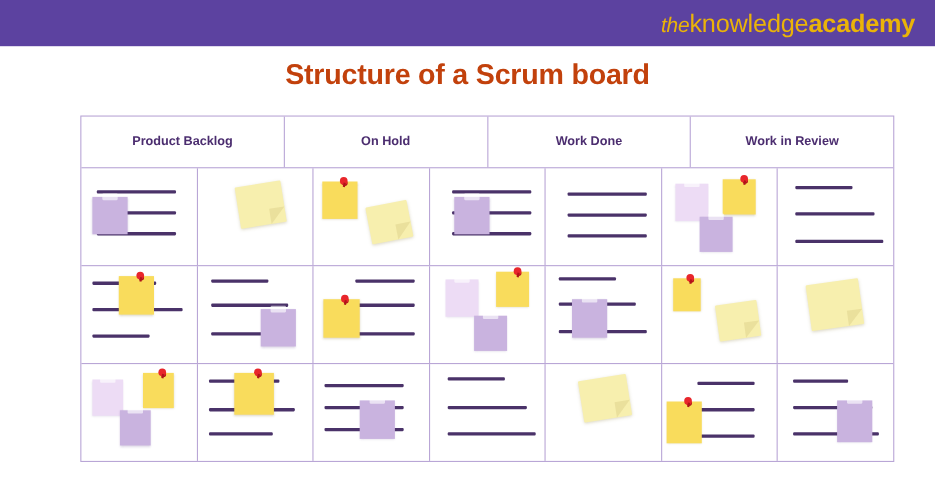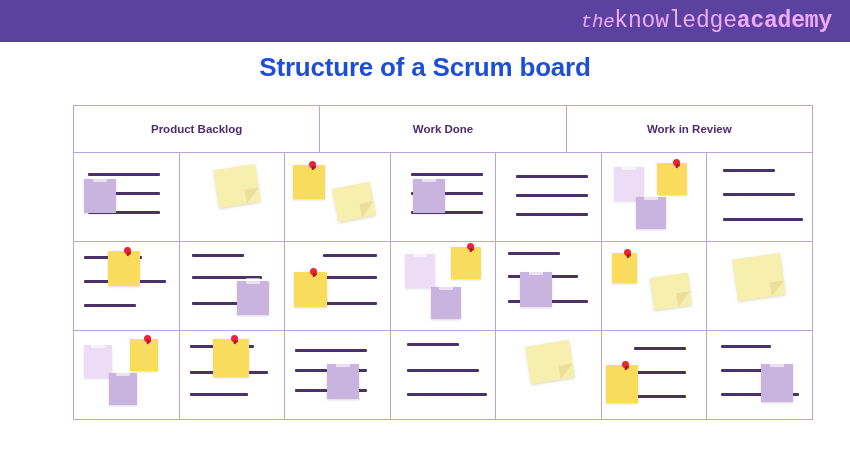--- a/index.html
+++ b/index.html
@@ -12,35 +12,35 @@
   }
   
   .brandbar{
     position:absolute;left:0;top:0;
     width:850px;height:42px;
     background:#5C42A0;
     display:flex;align-items:center;justify-content:flex-end;
   }
   .logo{
     padding-right:18px;
-    color:#f0abfc;
-    font-family:Liberation Mono, monospace;
+    color:#eab308;
+    font-family:Liberation Sans, sans-serif;
     font-size:23px;
     letter-spacing:-0.2px;
     white-space:nowrap;
   }
   .logo .the{font-style:italic;font-size:19px;}
   .logo .kn{font-weight:400;}
   .logo .ac{font-weight:700;}
 
   
   .title{
     position:absolute;left:0;top:52px;width:850px;
     text-align:center;
-    color:#1d4ed8;
+    color:#c2410c;
     font-size:26px;
     font-weight:700;
     letter-spacing:-0.2px;
   }
 
   
   .board{
     position:absolute;
     left:73px;top:105px;
     width:740px;height:315px;
@@ -149,20 +149,21 @@
     <span class="the">the</span><span class="kn">knowledge</span><span class="ac">academy</span>
   </div>
 </div>
 
 <div class="title">Structure of a Scrum board</div>
 
 <div class="board">
 
   <div class="head-row">
     <div class="hcell">Product Backlog</div>
+    <div class="hcell">On Hold</div>
     <div class="hcell">Work Done</div>
     <div class="hcell">Work in Review</div>
   </div>
 
   <div class="body-row">
 
     <div class="cell">
       <div class="line" style="left:14px;top:20px;width:72px;"></div>
       <div class="line" style="left:14px;top:39px;width:72px;"></div>
       <div class="line" style="left:14px;top:58px;width:72px;"></div>

